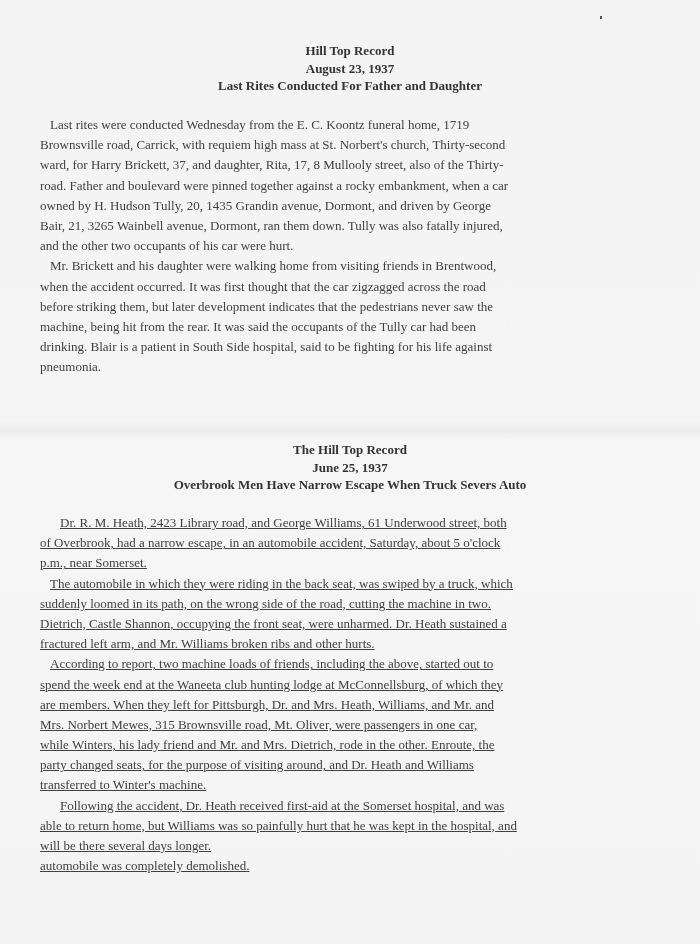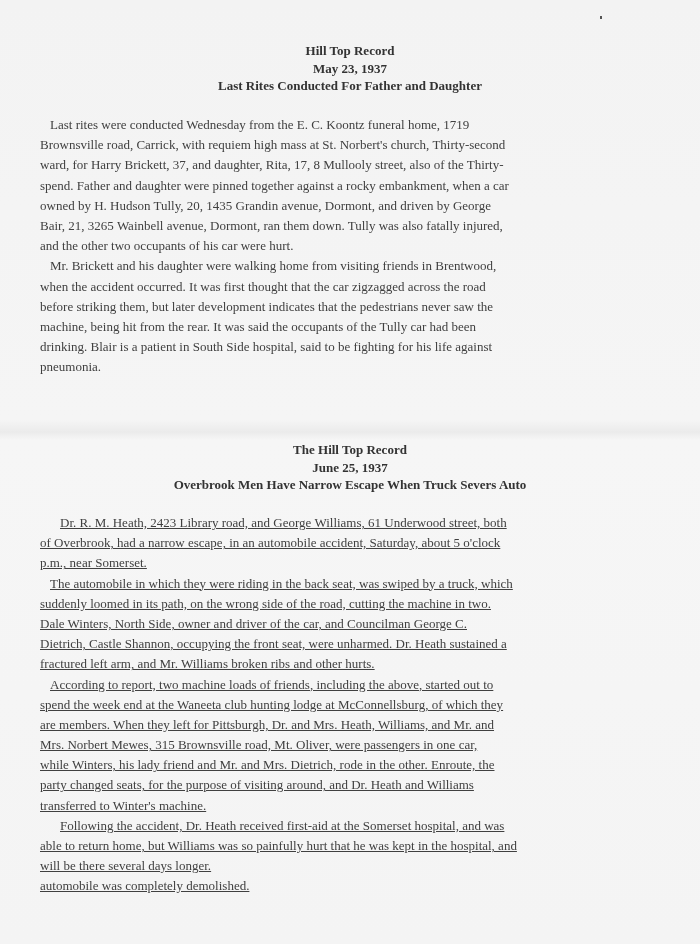--- a/index.html
+++ b/index.html
@@ -34,27 +34,27 @@
   .indent2 { padding-left: 20px; }
 </style>
 </head>
 <body>
 
 <div class="page">
   <div class="speck"></div>
 
   <div class="article a1">
     <div class="heading">Hill Top Record</div>
-    <div class="heading">May 23, 1937</div>
+    <div class="heading">August 23, 1937</div>
     <div class="heading">Last Rites Conducted For Father and Daughter</div>
     <div class="body">
         <span class="line indent">Last rites were conducted Wednesday from the E. C. Koontz funeral home, 1719</span>
         <span class="line">Brownsville road, Carrick, with requiem high mass at St. Norbert's church, Thirty-second</span>
         <span class="line">ward, for Harry Brickett, 37, and daughter, Rita, 17, 8 Mullooly street, also of the Thirty-</span>
-        <span class="line">spend.  Father and daughter were pinned together against a rocky embankment, when a car</span>
+        <span class="line">road.  Father and boulevard were pinned together against a rocky embankment, when a car</span>
         <span class="line">owned by H. Hudson Tully, 20, 1435 Grandin avenue, Dormont, and driven by George</span>
         <span class="line">Bair, 21, 3265 Wainbell avenue, Dormont, ran them down.  Tully was also fatally injured,</span>
         <span class="line">and the other two occupants of his car were hurt.</span>
         <span class="line indent">Mr. Brickett and his daughter were walking home from visiting friends in Brentwood,</span>
         <span class="line">when the accident occurred.  It was first thought that the car zigzagged across the road</span>
         <span class="line">before striking them, but later development indicates that the pedestrians never saw the</span>
         <span class="line">machine, being hit from the rear.  It was said the occupants of the Tully car had been</span>
         <span class="line">drinking.  Blair is a patient in South Side hospital, said to be fighting for his life against</span>
         <span class="line">pneumonia.</span>
       </div>
@@ -63,21 +63,20 @@
   <div class="article a2">
     <div class="heading">The Hill Top Record</div>
     <div class="heading">June 25, 1937</div>
     <div class="heading">Overbrook Men Have Narrow Escape When Truck Severs Auto</div>
     <div class="body">
         <span class="line indent2">Dr. R. M. Heath, 2423 Library road, and George Williams, 61 Underwood street, both</span>
         <span class="line">of Overbrook, had a narrow escape, in an automobile accident, Saturday, about 5 o'clock</span>
         <span class="line">p.m., near Somerset.</span>
         <span class="line indent">The automobile in which they were riding in the back seat, was swiped by a truck, which</span>
         <span class="line">suddenly loomed in its path, on the wrong side of the road, cutting the machine in two.</span>
-        <span class="line">Dale Winters, North Side, owner and driver of the car, and Councilman George C.</span>
         <span class="line">Dietrich, Castle Shannon, occupying the front seat, were unharmed.  Dr. Heath sustained a</span>
         <span class="line">fractured left arm, and Mr. Williams broken ribs and other hurts.</span>
         <span class="line indent">According to report, two machine loads of friends, including the above, started out to</span>
         <span class="line">spend the week end at the Waneeta club hunting lodge at McConnellsburg, of which they</span>
         <span class="line">are members.  When they left for Pittsburgh, Dr. and Mrs. Heath, Williams, and Mr. and</span>
         <span class="line">Mrs. Norbert Mewes, 315 Brownsville road, Mt. Oliver, were passengers in one car,</span>
         <span class="line">while Winters, his lady friend and Mr. and Mrs. Dietrich, rode in the other.  Enroute, the</span>
         <span class="line">party changed seats, for the purpose of visiting around, and Dr. Heath and Williams</span>
         <span class="line">transferred to Winter's machine.</span>
         <span class="line indent2">Following the accident, Dr. Heath received first-aid at the Somerset hospital, and was</span>

